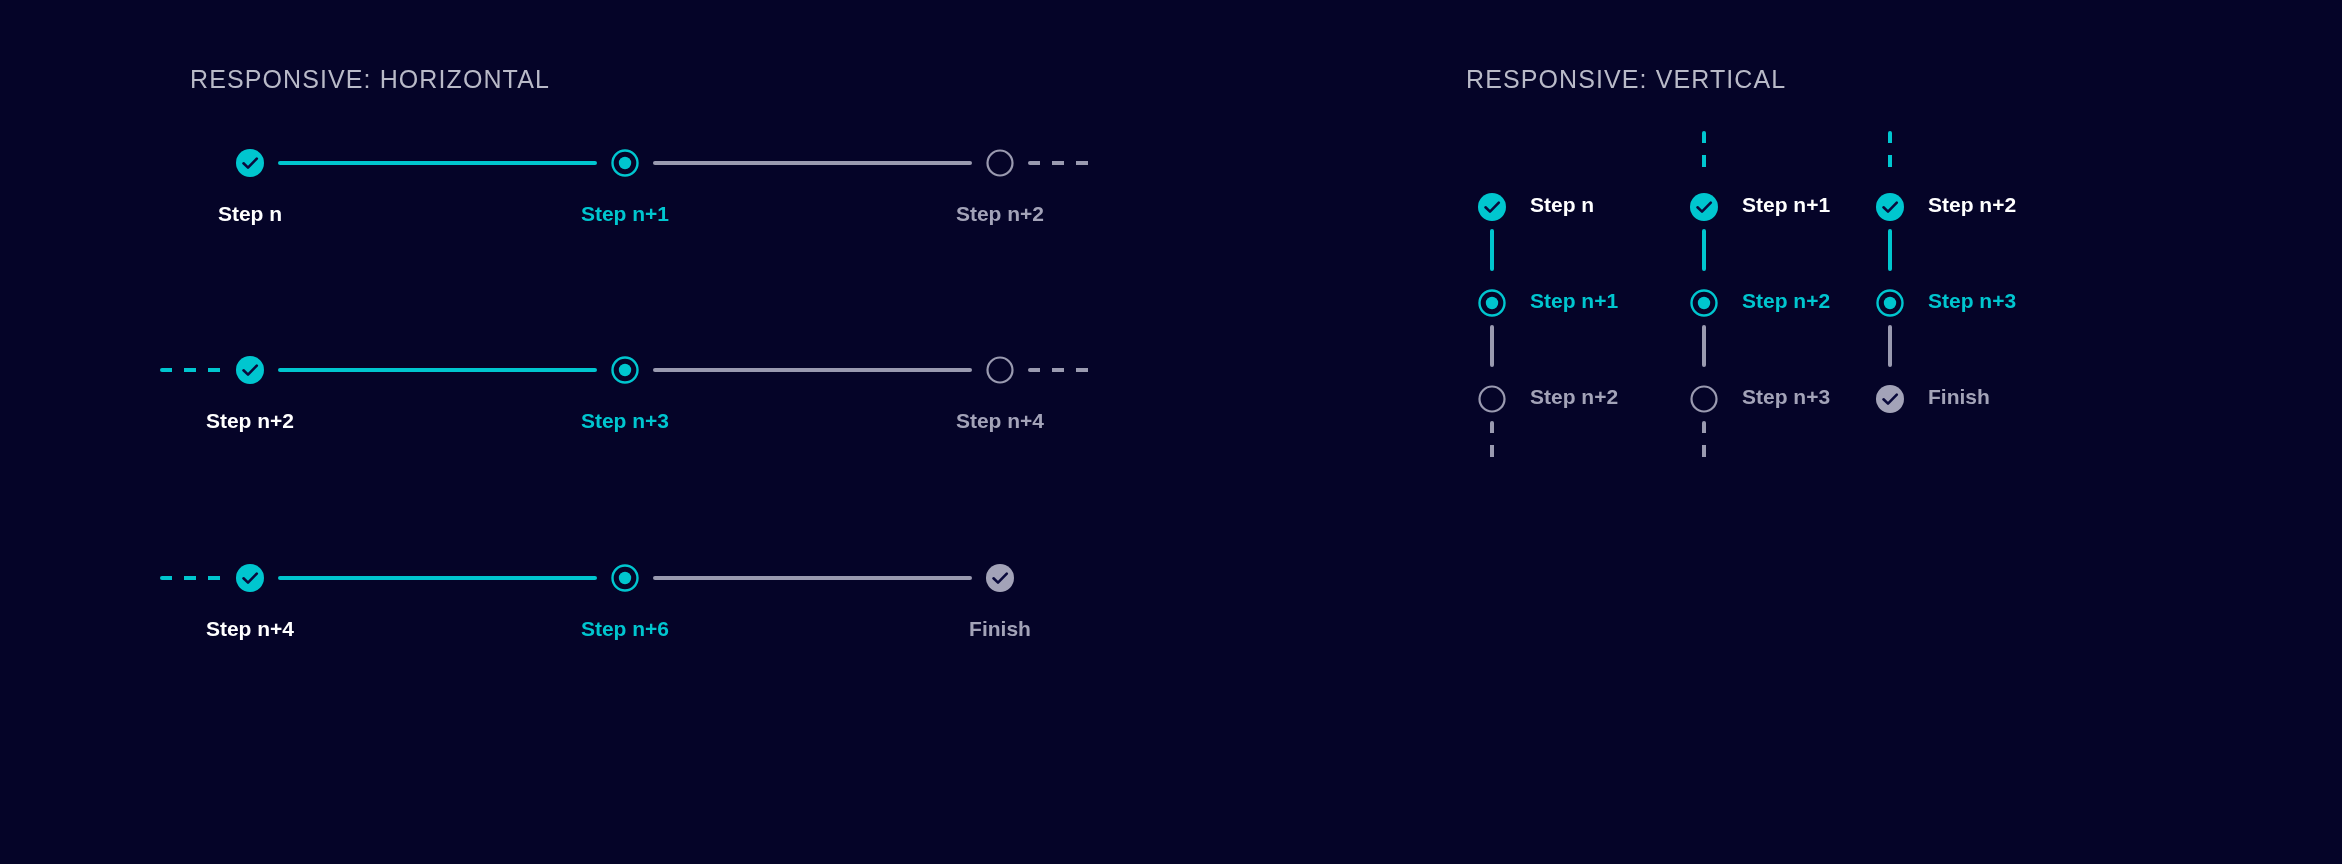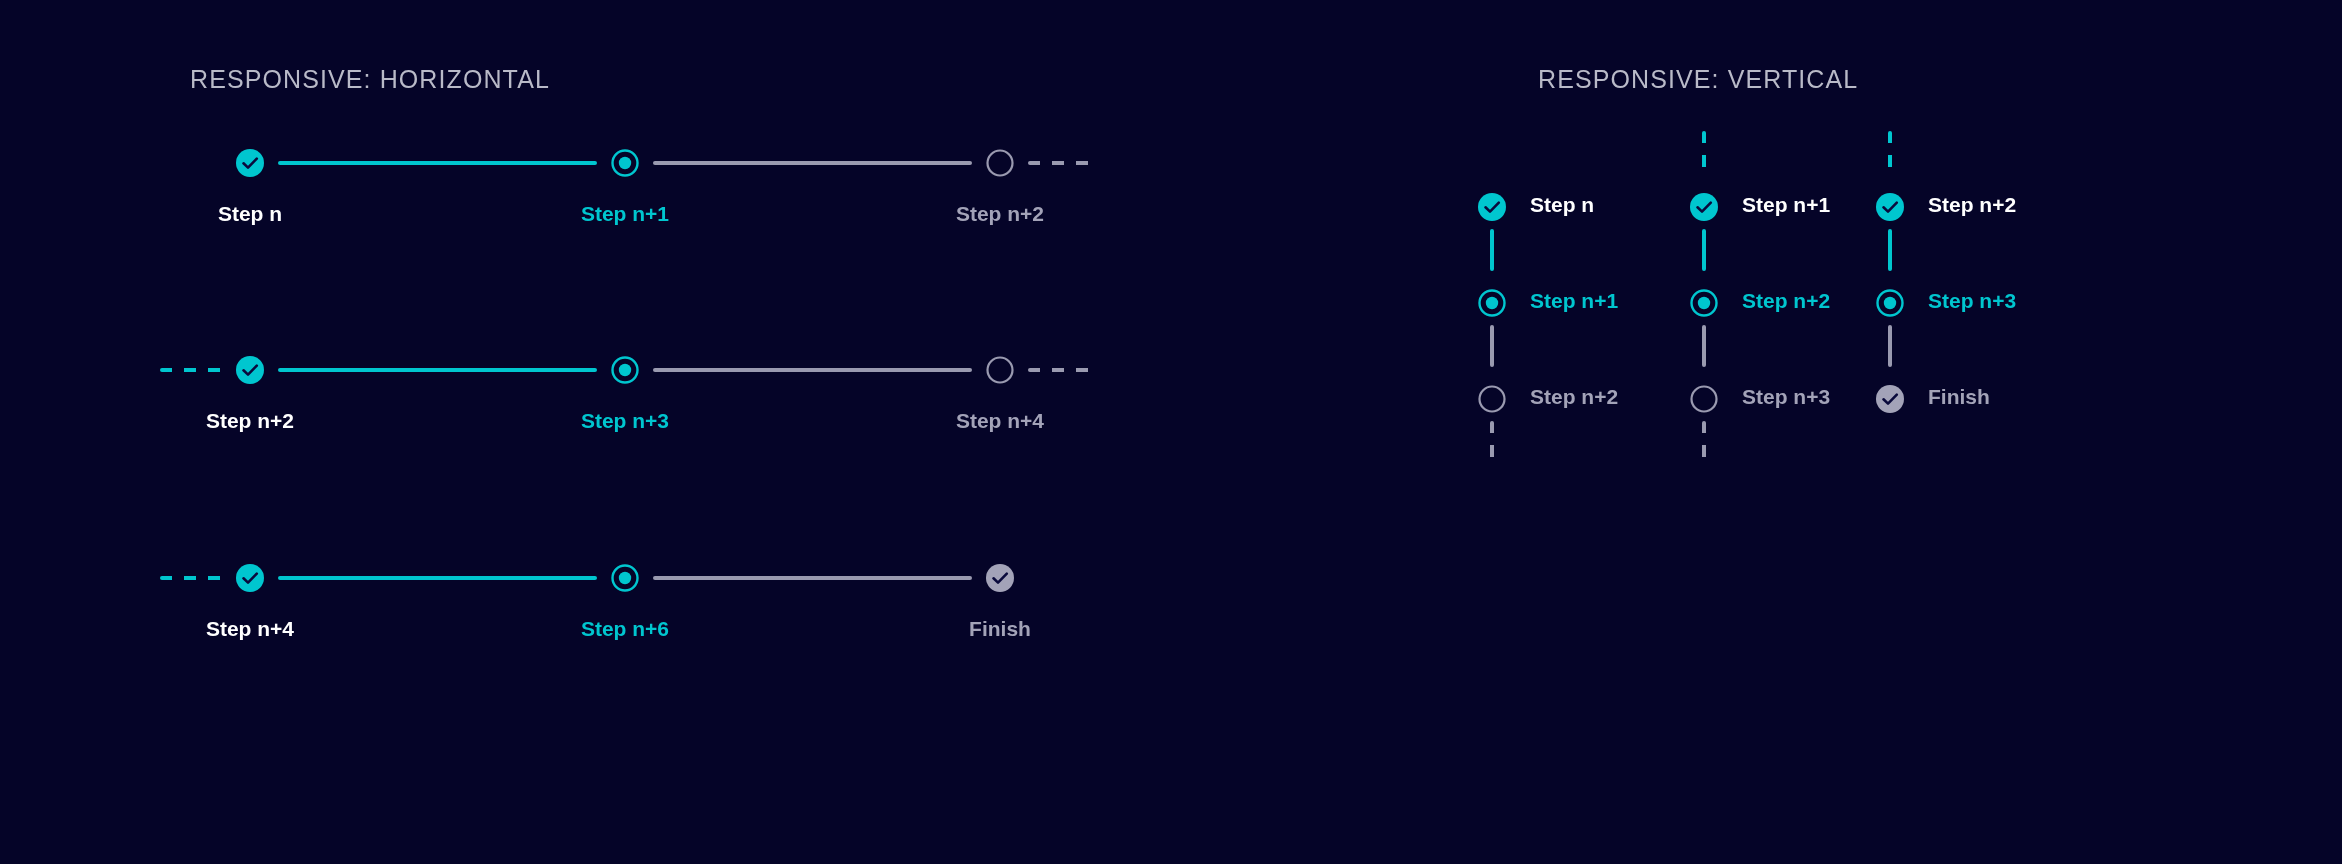--- a/index.html
+++ b/index.html
@@ -26,21 +26,21 @@
   
   .section-heading{
     position:absolute;
     color:var(--heading);
     font-size:25px;
     letter-spacing:1.1px;
     font-weight:400;
     white-space:nowrap;
   }
   #h-heading{left:190px;top:65px;}
-  #v-heading{left:1538px;top:65px;}
+  #v-heading{left:1466px;top:65px;}
 
   
   .h-section{position:absolute;left:0;top:0;}
   .h-row{position:absolute;left:160px;width:1030px;height:120px;}
   .h-track{position:absolute;left:0;top:0;width:1030px;height:46px;}
 
   
   .h-node{
     position:absolute;top:50%;transform:translate(-50%,-50%);
     width:36px;height:36px;

